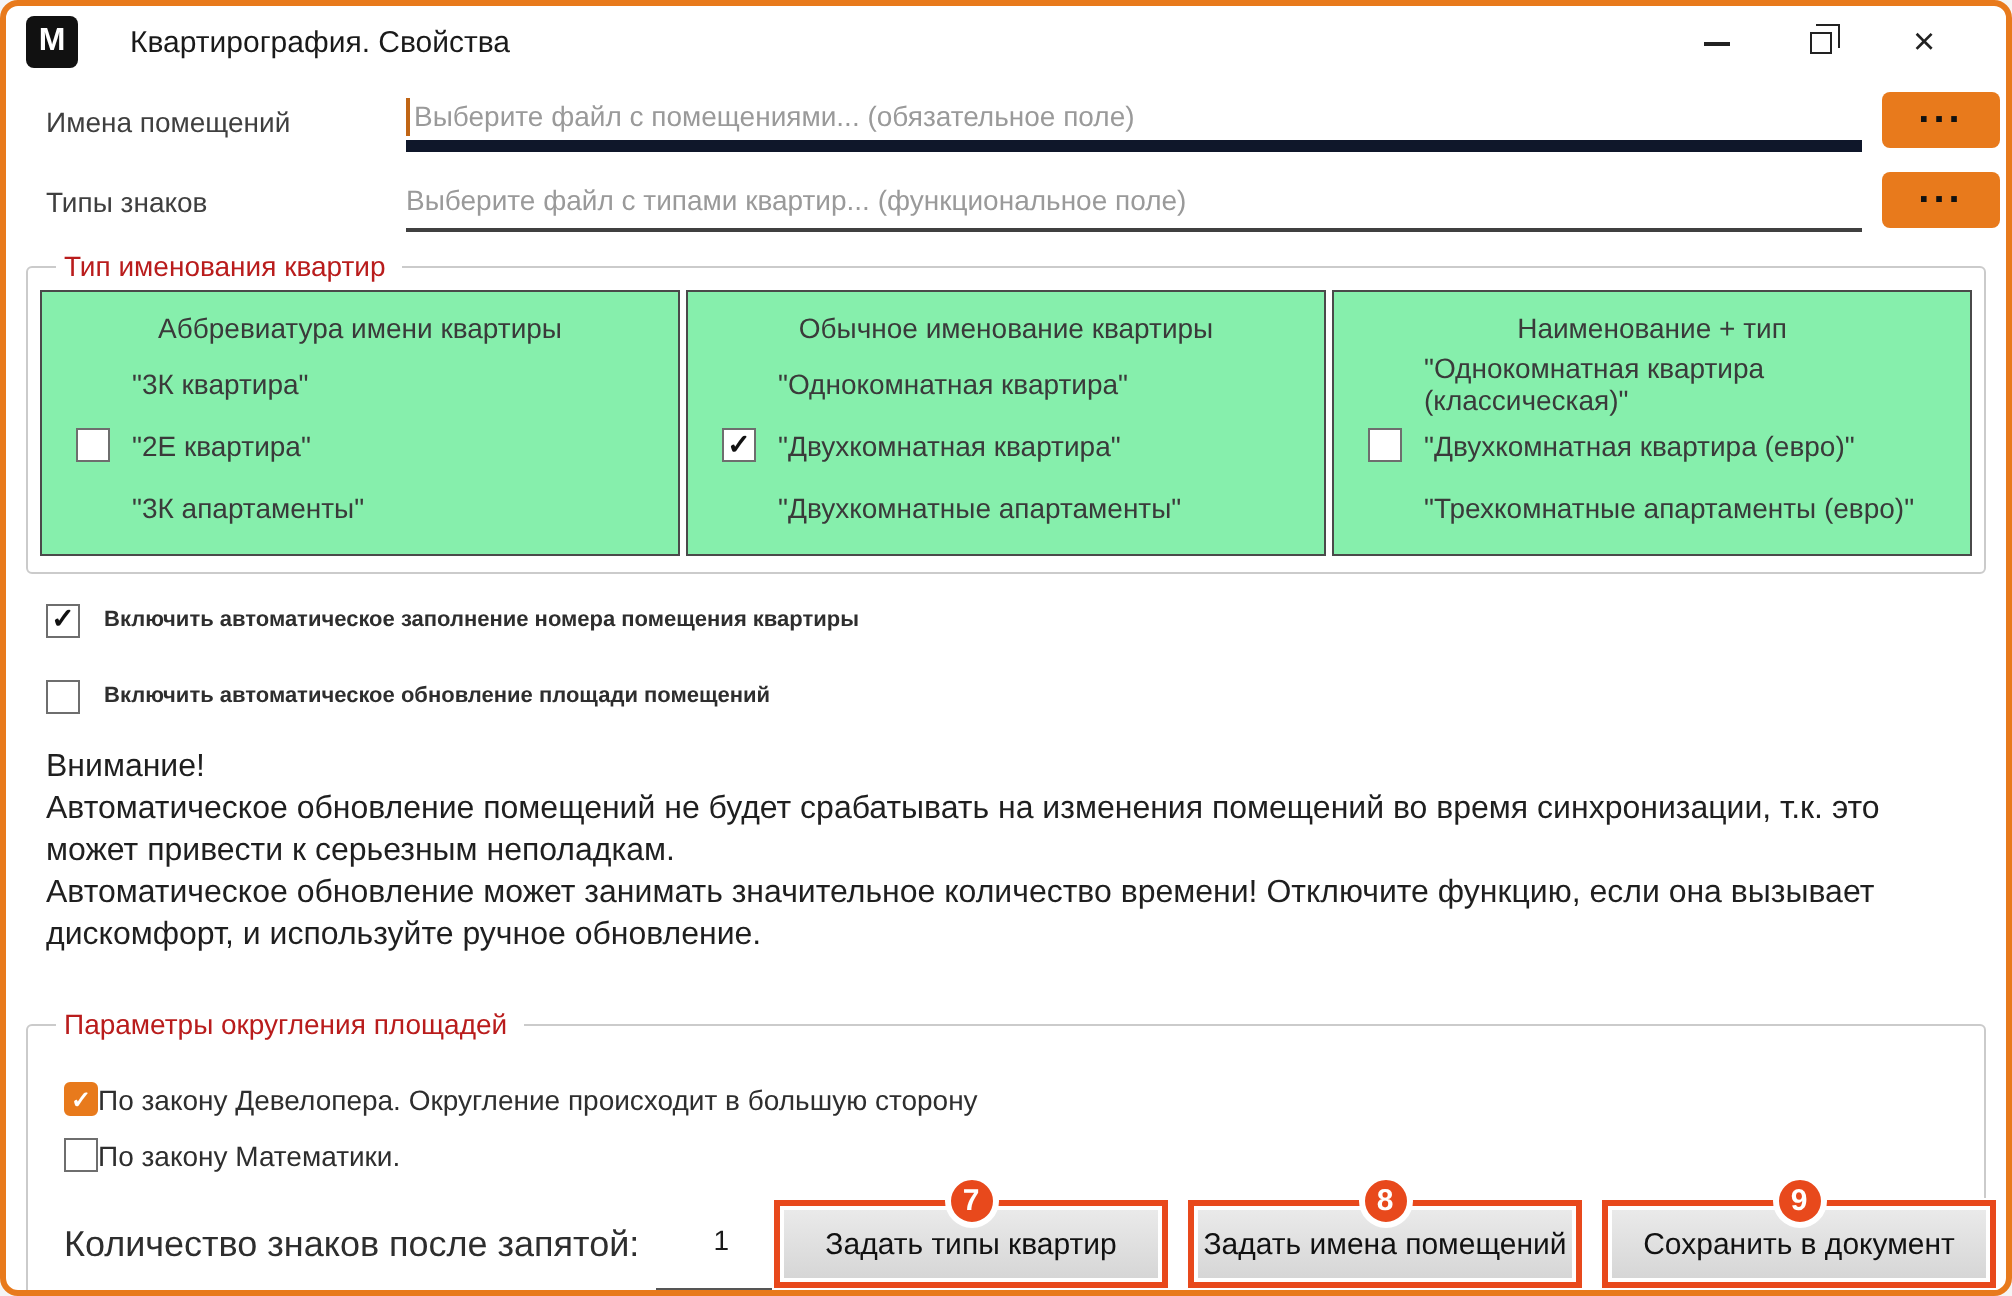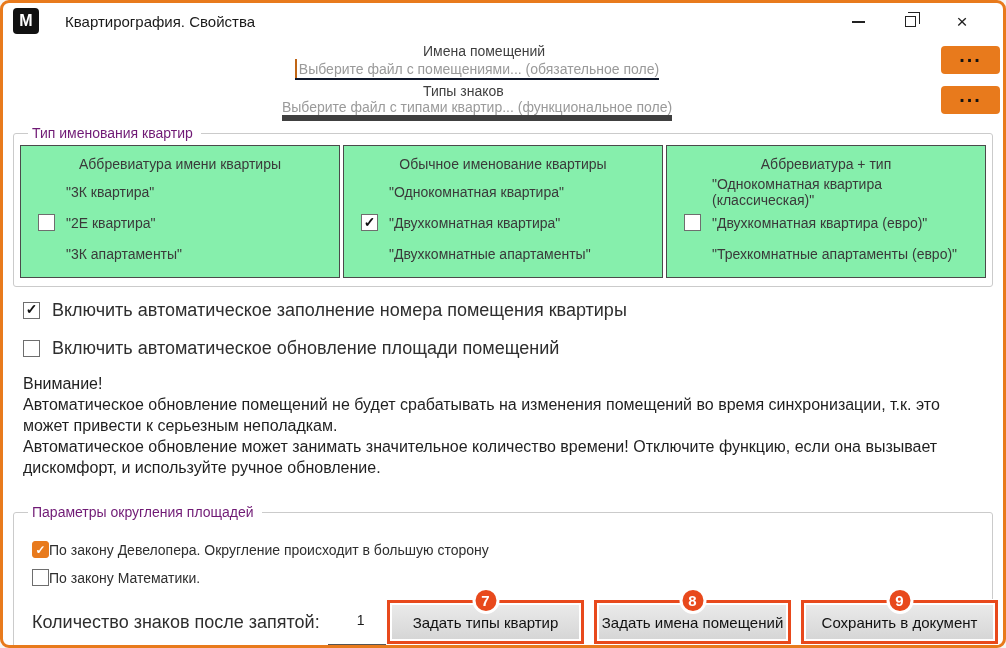--- a/index.html
+++ b/index.html
@@ -16,45 +16,45 @@
           font-weight:bold; font-size:16px; }
   .title { margin-left:26px; font-size:15px; color:#1a1a1a;text-align:right; }
   .win-controls { margin-left:auto; display:flex; align-items:center; gap:14px; padding-right:22px; }
   .win-btn { width:38px; height:30px; display:flex; align-items:center; justify-content:center; cursor:pointer; }
   .icon-min { width:13px; border-bottom:2px solid #222; margin-top:2px; }
   .icon-restore { width:11px; height:11px; border:1.5px solid #222; position:relative; background:#fff; }
   .icon-restore::before { content:""; position:absolute; top:-4.5px; left:2.5px; width:11px; height:11px;
     border:1.5px solid #222; border-left:none; border-bottom:none; }
   .icon-close { font-size:19px; color:#222; line-height:1; }
   
-  .file-row { position:relative; height:36px; margin-top:4px; padding-left:20px; display:flex; align-items:center;flex-direction:column; }
+  .file-row { position:relative; height:36px; margin-top:4px; padding-left:20px; display:flex; align-items:center; }
   .file-label { width:180px; font-size:14px; color:#3f3f3f; }
   .file-input { flex:1; margin-right:72px; height:30px; display:flex; align-items:center; position:relative; }
-  .file-input.focused { border-bottom:2px solid #0f172a; }
-  .file-input.idle { border-bottom:6px solid #404040; }
+  .file-input.focused { border-bottom:6px solid #0f172a; }
+  .file-input.idle { border-bottom:2px solid #404040; }
   .caret { width:2px; height:19px; background:#c06515; margin-right:2px; }
   .placeholder { color:#9a9a9a; font-size:14px; white-space:nowrap; overflow:hidden; }
   .browse-btn { position:absolute; right:3px; top:3px; width:59px; height:28px; background:#E87A1C;
     border:none; border-radius:4px; color:#111; font-weight:bold; font-size:20px; letter-spacing:2px;
     display:flex; align-items:center; justify-content:center; padding-bottom:10px; cursor:pointer; }
   
   fieldset { border:1px solid #cbcbcb; border-radius:3px; margin:6px 10px 0 10px; padding:4px 6px 8px 6px; }
-  legend { font-size:14px; color:#701a75; margin-left:8px; padding:0 8px 0 4px; }
+  legend { font-size:14px; color:#b91c1c; margin-left:8px; padding:0 8px 0 4px; }
   .panels { display:flex; gap:3px; }
   .panel { flex:1; border:1px solid #4a4a4a; background:#86efac; padding:6px 4px 8px 4px; }
   .panel-header { text-align:center; font-size:14px; color:#3a3a3a; height:24px; line-height:24px; }
   .panel-item { display:flex; align-items:center; gap:11px; padding-left:13px; height:31px; font-size:14px; color:#3a3a3a; }
   
   .cb { width:17px; height:17px; border:1px solid #6e6e6e; background:#fff;
         display:flex; align-items:center; justify-content:center; flex:0 0 17px; cursor:pointer; }
   .cb.hidden { visibility:hidden; }
   .cb.checked-black::after { content:"✓"; font-weight:bold; font-size:14px; color:#111; margin-top:-2px; }
   .cb.orange { background:#E87A1C; border-color:#E87A1C; border-radius:3px; }
   .cb.orange::after { content:"✓"; color:#fff; font-weight:bold; font-size:12px; }
-  .toggle-row { display:flex; align-items:center; gap:12px; padding-left:20px; height:30px; margin-top:8px; font-size:18px; color:#2e2e2e; }
+  .toggle-row { display:flex; align-items:center; gap:12px; padding-left:20px; height:30px; margin-top:8px; font-size:11px; color:#2e2e2e;font-weight:bold; }
   .toggle-row:first-of-type { margin-top:14px; }
   
   .warning { margin:10px 20px 0 20px; font-size:16px; line-height:21px; color:#1f1f1f; white-space:pre-line; }
   
   .round-row { display:flex; align-items:flex-end; padding-left:12px; height:28px; font-size:14px; color:#2e2e2e; }
   .decimals-row { display:flex; align-items:flex-start; padding-left:12px; margin-top:18px; }
   .decimals-label { font-size:18px; color:#2e2e2e; margin-top:8px; }
   .decimals-value { width:66px; text-align:center; font-size:14px; color:#1a1a1a;
     border-bottom:1px solid #555; padding:8px 0 16px 0; margin-left:8px; }
   .spinner { display:flex; flex-direction:column; gap:13px; margin-left:16px; margin-top:2px; }
@@ -136,21 +136,21 @@
           <span class="cb checked-black"></span>
           <span>"Двухкомнатная квартира"</span>
         </div>
         <div class="panel-item">
           <span class="cb hidden"></span>
           <span>"Двухкомнатные апартаменты"</span>
         </div>
       </div>
 
       <div class="panel">
-        <div class="panel-header">Аббревиатура + тип</div>
+        <div class="panel-header">Наименование + тип</div>
         <div class="panel-item">
           <span class="cb hidden"></span>
           <span>"Однокомнатная квартира (классическая)"</span>
         </div>
         <div class="panel-item">
           <span class="cb"></span>
           <span>"Двухкомнатная квартира (евро)"</span>
         </div>
         <div class="panel-item">
           <span class="cb hidden"></span>

